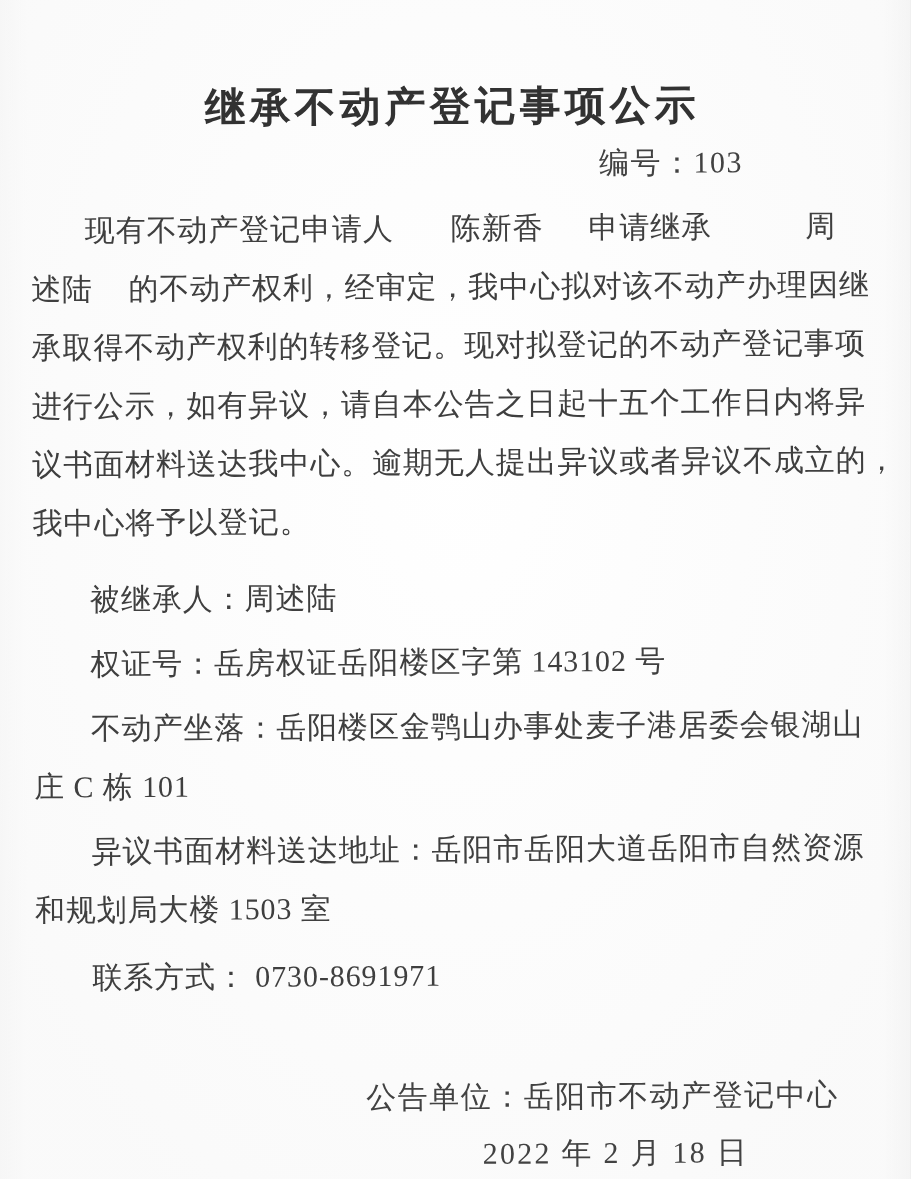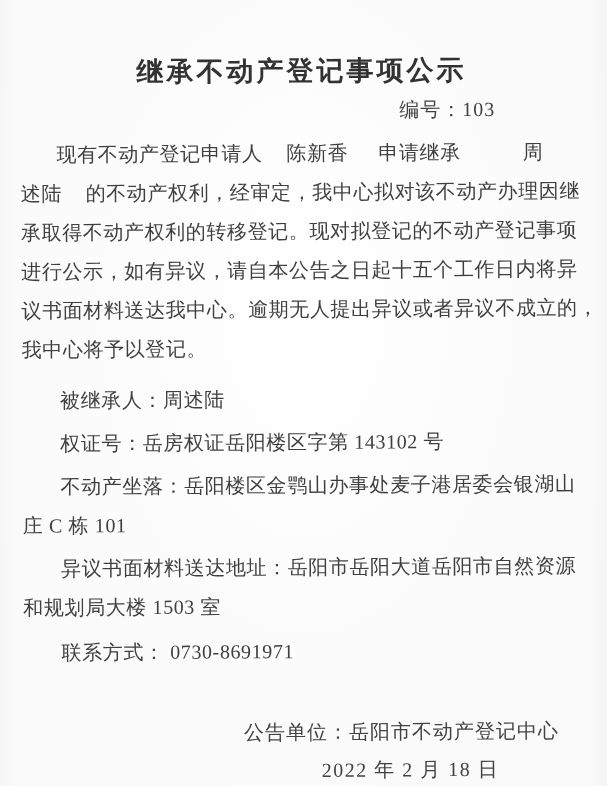--- a/index.html
+++ b/index.html
@@ -48,21 +48,21 @@
 
   .intro { margin-top: 6px; font-size: 20px; }
   .line {
     height: 39px;
     line-height: 39px;
     white-space: nowrap;
     letter-spacing: 0.6px;
   }
   .intro-line1 { display: flex; }
   .intro-line1 .seg-lead   { margin-left: 36px; }
-  .intro-line1 .seg-applicant { margin-left: 24px; }
+  .intro-line1 .seg-applicant { margin-left: 38px; }
   .intro-line1 .seg-verb   { margin-left: 30px; font-family: Liberation Serif, serif; }
   .intro-line1 .seg-name1  { margin-left: 62px; }
   .intro-line2 .seg-rest   { margin-left: 18px; }
 
   .details { margin-top: 12px; font-size: 20px; }
   .detail-item { margin-bottom: 4px; }
   .detail-item .first { text-indent: 38px; }
   .contact-item { margin-top: 6px; }
 
   .footer { margin-top: 42px; font-size: 20px; }

